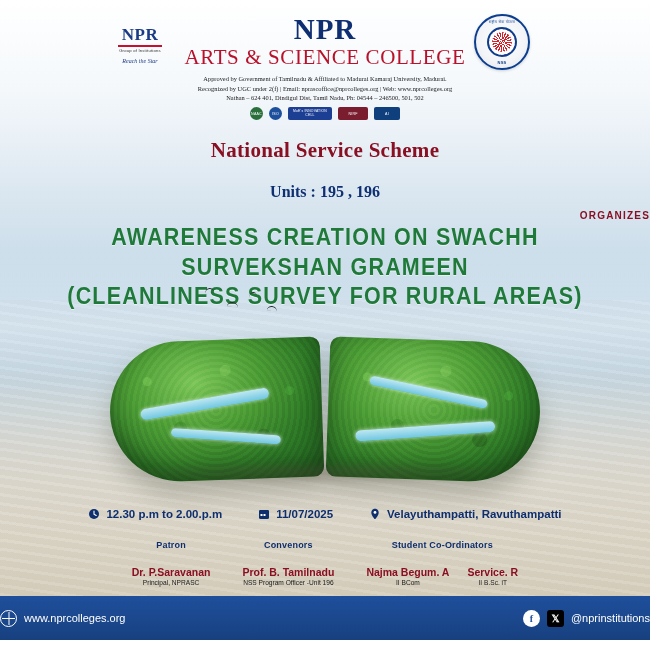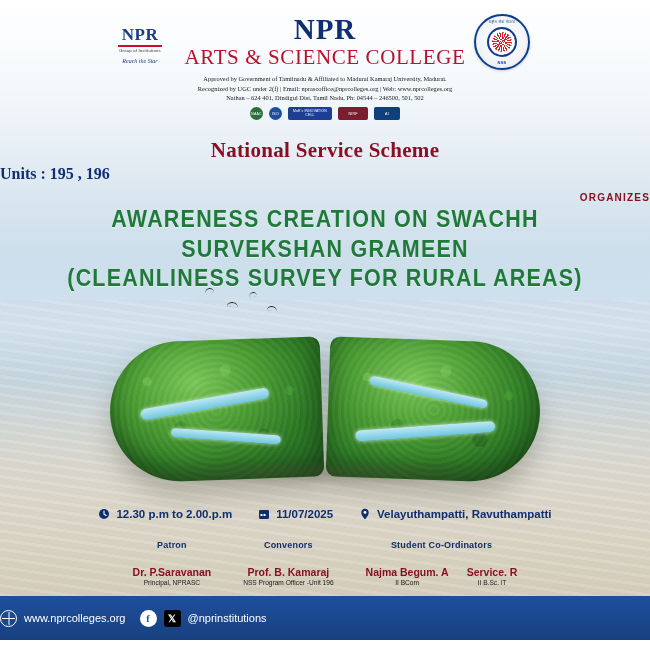--- a/index.html
+++ b/index.html
@@ -137,26 +137,26 @@
   .nss-title {
     margin-top: 14px;
     text-align: center;
     font-family: "Liberation Serif", serif;
     font-weight: bold;
     font-size: 21px;
     color: #8a0f22;
     letter-spacing: .3px;
   }
   .nss-units {
-    text-align: left;
+    text-align: center;
     font-family: "Liberation Serif", serif;
     font-weight: bold;
     font-size: 16px;
     color: #0f2f73;
-    margin-top: 2px;
+    margin-top: 20px;
   }
   .organizes {
     text-align: right;
     margin-top: 9px;
     font-size: 10px;
     font-weight: bold;
     color: #8a0f22;
     letter-spacing: 1.2px;
   }
   .event-title {
@@ -232,21 +232,21 @@
   .shadow {
     position: absolute; left: 50%; bottom: -6px; transform: translateX(-50%);
     width: 420px; height: 26px; border-radius: 50%;
     background: radial-gradient(ellipse, rgba(90,85,65,.35) 0%, rgba(90,85,65,0) 70%);
     filter: blur(2px);
   }
 
   
   .info-row {
     position: absolute; left: 0; right: 0; top: 508px;
-    display: flex; align-items: center; justify-content: center; gap: 26px;
+    display: flex; align-items: center; justify-content: center; gap: 36px;
     font-size: 11.5px; font-weight: bold; color: #0e2e6e;
   }
   .info-item { display: flex; align-items: center; gap: 6px; }
   .pin {
     width: 12px; height: 12px; display:inline-block; position: relative;
   }
   .pin svg { display:block; }
 
   
   .credits {
@@ -257,21 +257,21 @@
   .cred-head { font-size: 9px; color: #0e2e6e; font-weight: bold; letter-spacing: .2px; }
   .cred-names { display: flex; gap: 18px; justify-content: center; margin-top: 3px; }
   .cred-name { font-size: 10.5px; font-weight: bold; color: #8a0f22; }
   .cred-role { font-size: 6.6px; color: #1a1a1a; margin-top: 1px; }
   .cred-pair { text-align:center;margin-top:13px; }
 
   
   .footer {
     position: absolute; left: 0; right: 0; bottom: 0; height: 44px;
     background: linear-gradient(180deg,#1f4f9c 0%, #17407f 100%);
-    display: flex; align-items: center; justify-content: flex-start; gap: 14px;
+    display: flex; align-items: center; justify-content: space-between; gap: 14px;
     color: #fff; font-size: 11px;
   }
   .f-item { display: flex; align-items: center; gap: 7px; }
   .f-ico {
     width: 17px; height: 17px; border-radius: 4px;
     display: inline-flex; align-items: center; justify-content: center;
     font-size: 10px; font-weight: bold; color: #fff;
   }
   .ico-globe { border: 1.4px solid #fff; border-radius: 50%; position: relative; }
   .ico-globe:before{
@@ -409,21 +409,21 @@
           <div class="cred-name">Dr. P.Saravanan</div>
           <div class="cred-role">Principal, NPRASC</div>
         </div>
       </div>
     </div>
 
     <div class="cred-col">
       <div class="cred-head">Convenors</div>
       <div class="cred-names">
         <div class="cred-pair">
-          <div class="cred-name">Prof. B. Kamaraj</div>
+          <div class="cred-name">Prof. B. Tamilnadu</div>
           <div class="cred-role">NSS Program Officer -Unit 196</div>
         </div>
       </div>
     </div>
 
     <div class="cred-col">
       <div class="cred-head">Student Co-Ordinators</div>
       <div class="cred-names">
         <div class="cred-pair">
           <div class="cred-name">Najma Begum. A</div>

